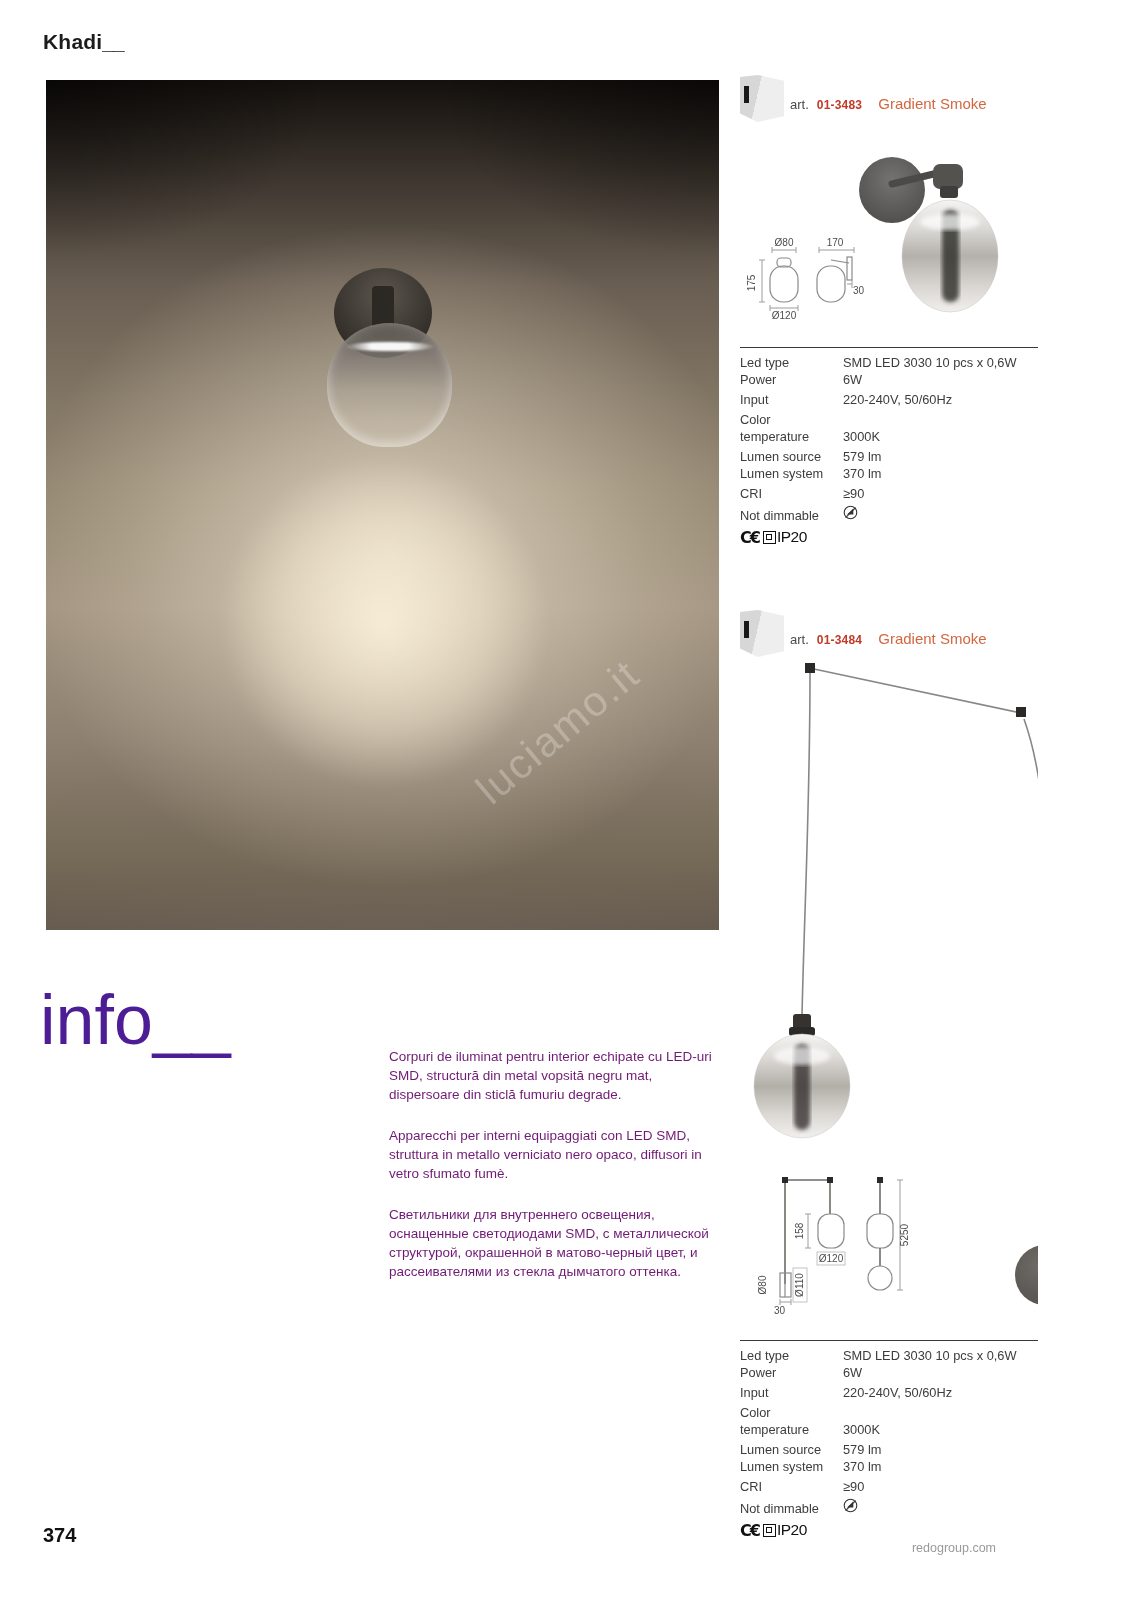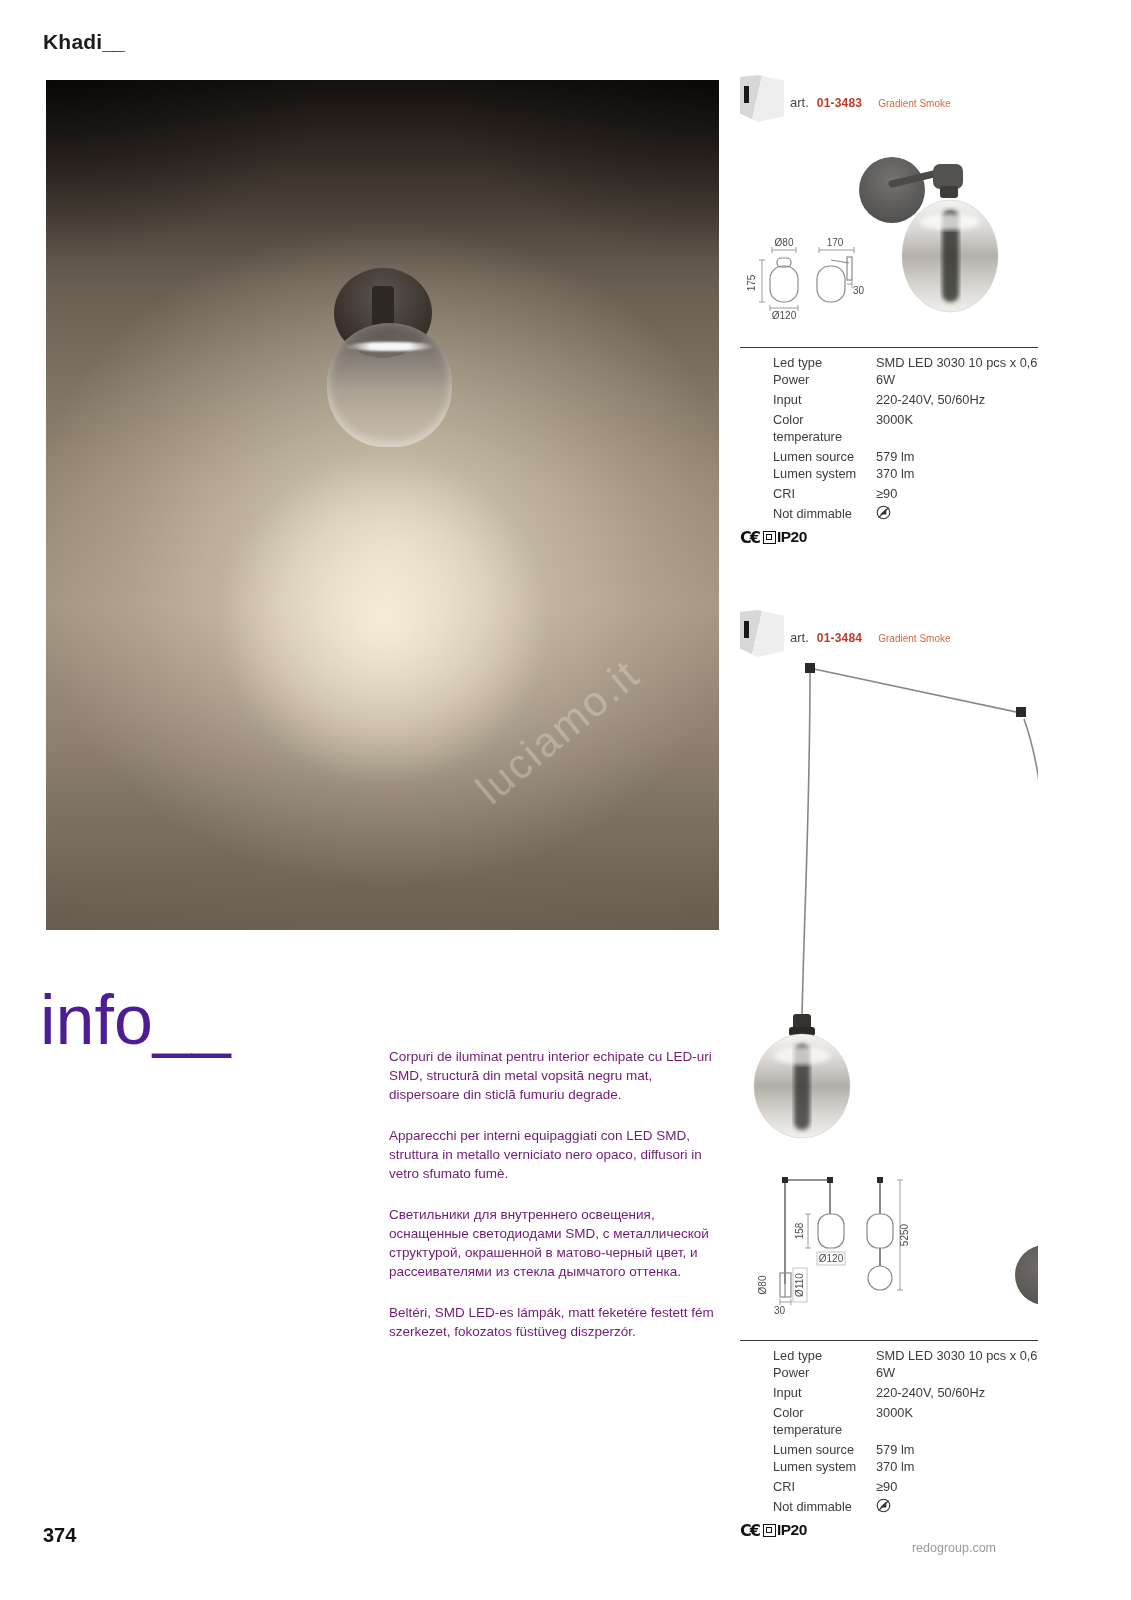--- a/index.html
+++ b/index.html
@@ -38,48 +38,48 @@
 
   
   .mount-icon { position:absolute; width:44px; height:47px; }
   .mount-icon .face { position:absolute; inset:0;
     background:linear-gradient(103deg,#d7d7d7 40%,#eeeeee 40%);
     clip-path:polygon(0 4%,40% 0,100% 12%,100% 88%,40% 100%,0 82%); }
   .mount-icon .bar { position:absolute; left:4px; top:11px; width:5px; height:17px; background:#181818; }
   .art-line { position:absolute; display:flex; align-items:baseline; }
   .art-label { font-size:13px; color:#4a4a4a; margin-right:8px; }
   .art-number { font-size:12px; font-weight:700; color:#c13a26; letter-spacing:.2px; }
-  .art-finish { font-size:10px; color:#d2673f; margin-left:16px; }
+  .art-finish { font-size:15px; color:#d2673f; margin-left:16px; }
   .icon-p1 { left:740px; top:75px; }   .line-p1 { left:790px; top:95px; }
   .icon-p2 { left:740px; top:610px; }  .line-p2 { left:790px; top:630px; }
 
   
   .p1-photo { position:absolute; left:830px; top:138px; width:180px; height:192px; }
   .p2-photo { position:absolute; left:740px; top:658px; width:391px; height:652px; }
 
   
   .d1 { position:absolute; left:746px; top:236px; width:118px; height:86px; }
   .d2 { position:absolute; left:740px; top:1144px; width:195px; height:172px; }
   svg text { font-family:"Liberation Sans",sans-serif; font-size:10px; fill:#4d4d4d; }
   .dimline { stroke:#9c9c9c; stroke-width:1; fill:none; }
   .outline { stroke:#8a8a8a; stroke-width:1.2; fill:none; }
   .cordline { stroke:#6f6b67; stroke-width:1.6; fill:none; }
 
   
   .spec-table { position:absolute; left:740px; width:391px; border-top:1.5px solid #3a3a3a; padding-top:6px; }
   .spec-p1 { top:347px; } .spec-p2 { top:1340px; }
-  .spec-row { display:flex; align-items:flex-start; font-size:12.8px; line-height:17px; color:#3c3c3c;margin-left:33px; }
+  .spec-row { display:flex; align-items:flex-end; font-size:12.8px; line-height:17px; color:#3c3c3c; }
   .spec-row.gap { margin-top:3px; }
   .spec-label { width:103px; flex:none; }
   .spec-value { flex:1; }
   .cert-row { display:flex; align-items:center; margin-top:4px; height:18px; }
   .ce-mark { font-size:16px; font-weight:600; letter-spacing:-2px; color:#111; font-family:"DejaVu Sans",sans-serif; }
   .class2 { width:13px; height:13px; border:1.4px solid #111; margin-left:4px; display:flex; align-items:center; justify-content:center; }
   .class2 span { display:block; width:6px; height:6px; border:1.2px solid #111; }
-  .ip-mark { font-size:15.5px; font-weight:700; color:#111; letter-spacing:-.5px; margin-left:1px; }
+  .ip-mark { font-size:15.5px; font-weight:400; color:#111; letter-spacing:-.5px; margin-left:1px; }
 
   
   .info-h { position:absolute; left:40px; top:980px; font-size:70px; font-weight:200; color:#4c1d95; }
   .desc-en { position:absolute; left:43px; top:1047px; width:325px; font-size:13.5px; line-height:19px; font-weight:700; color:#1d1d1d; }
   .desc-col { position:absolute; left:389px; top:1047px; width:332px; }
   .desc-col p { font-size:13.5px; line-height:19px; color:#701a75; margin-bottom:22px; }
 
   
   .page-num { position:absolute; left:43px; top:1524px; font-size:20px; font-weight:700; color:#111; }
   .site { position:absolute; right:42px; top:1541px; font-size:12.5px; color:#9a9a9a; }
@@ -330,19 +330,18 @@
         </span>
       <span class="ip-mark">IP20</span>
     </div>
   </div>
 
   <div class="info-h">info__</div>
   <div class="desc-col">
     <p>Corpuri de iluminat pentru interior echipate cu LED-uri SMD, structură din metal vopsită negru mat, dispersoare din sticlă fumuriu degrade.</p>
     <p>Apparecchi per interni equipaggiati con LED SMD, struttura in metallo verniciato nero opaco, diffusori in vetro sfumato fumè.</p>
     <p>Светильники для внутреннего освещения, оснащенные светодиодами SMD, с металлической структурой, окрашенной в матово-черный цвет, и рассеивателями из стекла дымчатого оттенка.</p>
-    <p>Beltéri, SMD LED-es lámpák, matt feketére festett fém szerkezet, fokozatos füstüveg diszperzór.</p>
   </div>
 
   <div class="page-num">374</div>
   <div class="site">redogroup.com</div>
 
 </div>
 
 </body></html>

